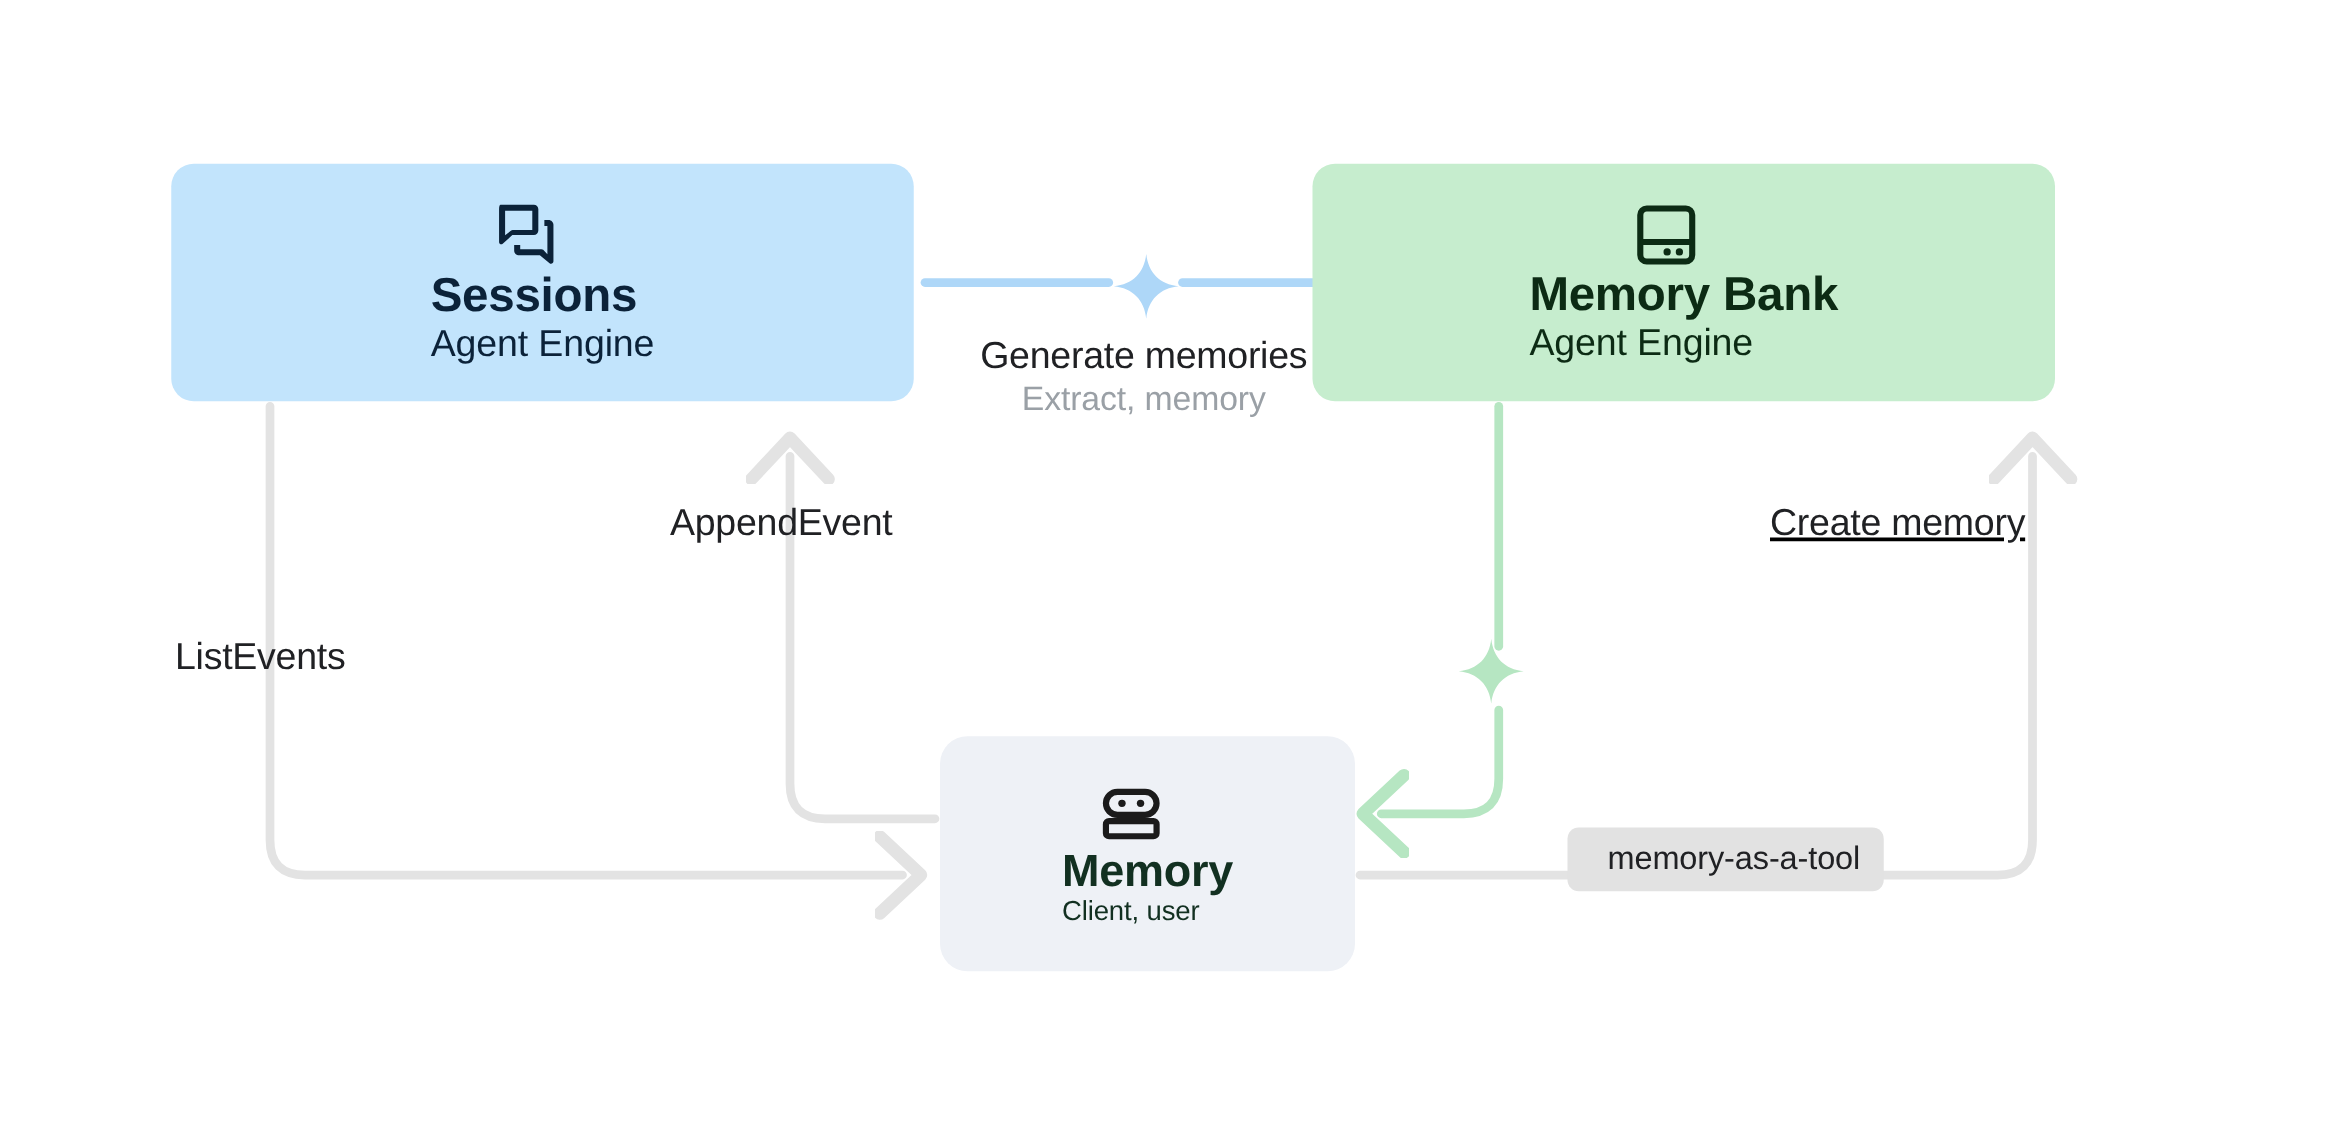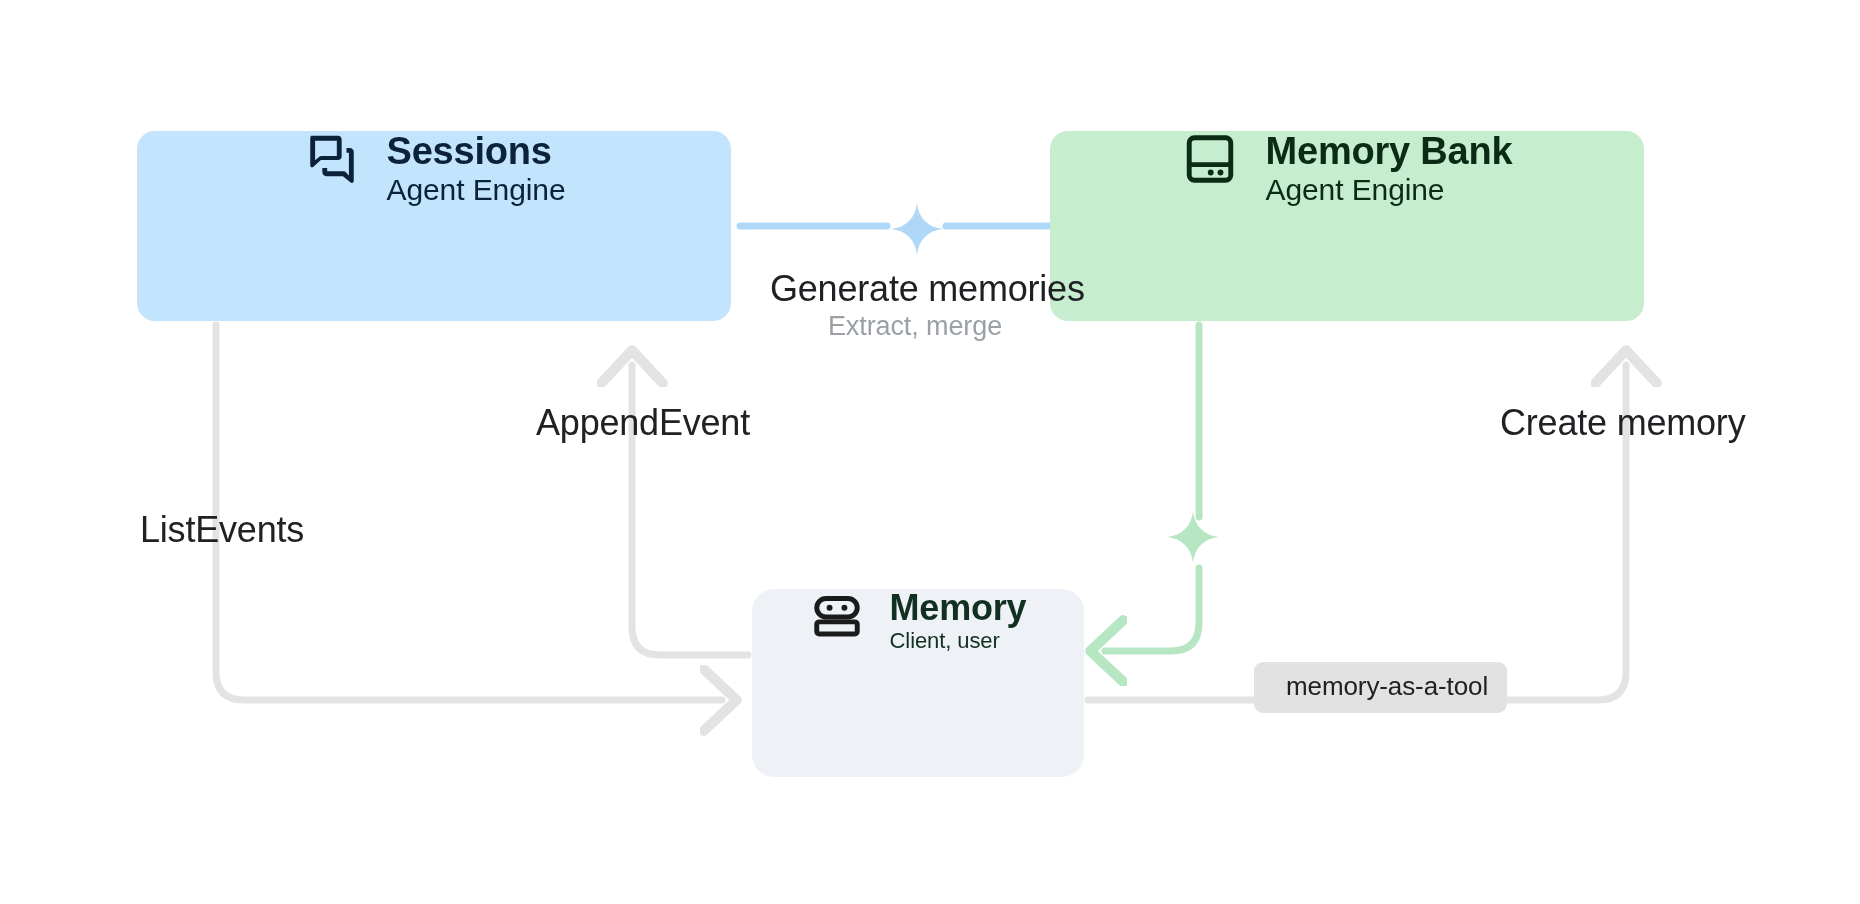--- a/index.html
+++ b/index.html
@@ -26,22 +26,22 @@
     width: 1860px;
     height: 904px;
   }
 
   
   .node {
     position: absolute;
     box-sizing: border-box;
     border-radius: 18px;
     display: flex;
-    flex-direction: row;
-    align-items: flex-start;
+    flex-direction: column;
+    align-items: center;
     justify-content: center;
   }
   .node .icon-wrap {
     flex: 0 0 auto;
     display: flex;
     align-items: center;
     justify-content: center;
   }
   .node .labels {
     display: flex;
@@ -96,36 +96,36 @@
   #node-agent .title { font-size: 36px; }
   #node-agent .subtitle { font-size: 22px; }
 
   
   .edge-label {
     position: absolute;
     white-space: nowrap;
     line-height: 1.2;
   }
   .edge-label .primary {
-    font-size: 36px;
+    font-size: 30px;
     color: #202124;
     letter-spacing: -0.2px;
   }
   .edge-label .secondary {
     font-size: 27px;
     color: #9AA0A6;
     letter-spacing: -0.1px;
   }
   .edge-label.centered { text-align: center; }
 
   #label-generate { left: 770px; top: 267px; width: 290px; }
   #label-append   { left: 536px; top: 401px; }
   #label-listevents { left: 140px; top: 508px; }
   #label-retrieve { left: 1224px; top: 509px; }
-  #label-create   { left: 1500px; top: 401px; }
+  #label-create   { left: 1416px; top: 401px; text-decoration: underline; }
 
   
   #badge-memory-tool {
     position: absolute;
     left: 1254px;
     top: 662px;
     background: #E2E2E2;
     border-radius: 9px;
     padding: 9px 19px 11px 32px;
     font-size: 26px;
@@ -233,21 +233,21 @@
       </svg>
     </span>
     <span class="labels">
       <span class="title">Memory</span>
       <span class="subtitle">Client, user</span>
     </span>
   </div>
 
   <div class="edge-label centered" id="label-generate">
     <div class="primary">Generate memories</div>
-    <div class="secondary">Extract, merge</div>
+    <div class="secondary">Extract, memory</div>
   </div>
 
   <div class="edge-label" id="label-append">
     <div class="primary">AppendEvent</div>
   </div>
 
   <div class="edge-label" id="label-listevents">
     <div class="primary">ListEvents</div>
   </div>
 

